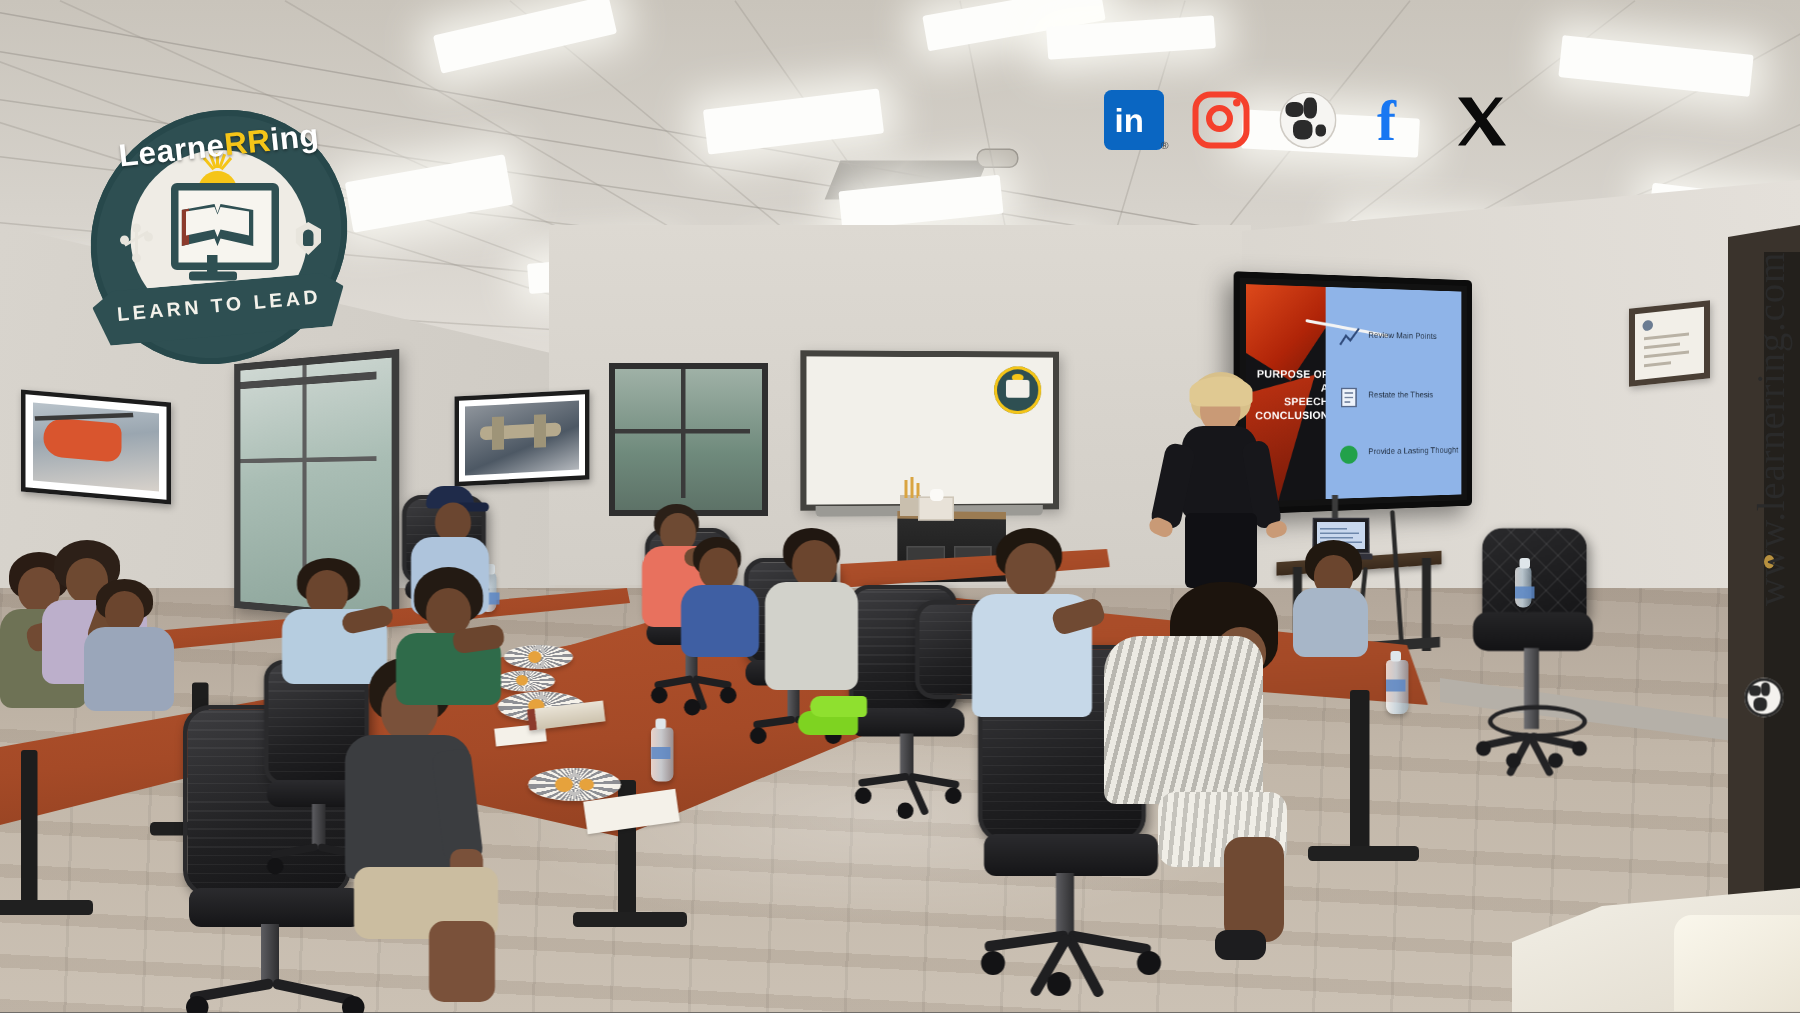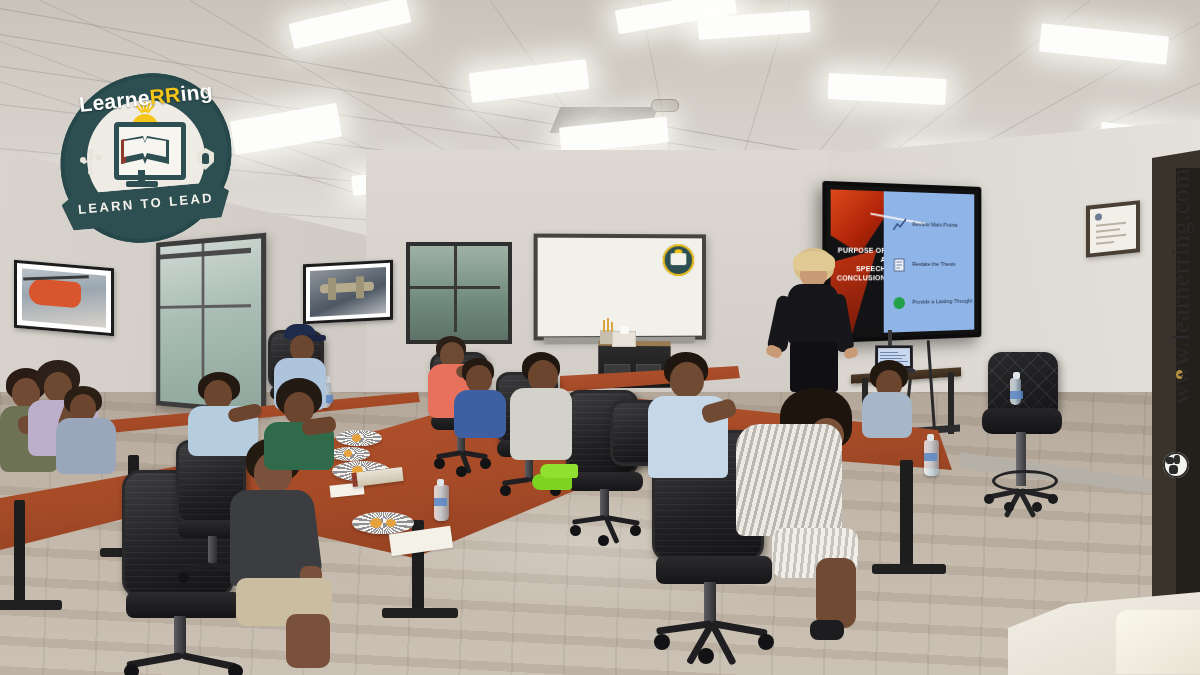--- a/index.html
+++ b/index.html
@@ -742,20 +742,48 @@
         <i style="left:8px;top:20px;"></i>
     </div>
     <div class="shield">
         <b></b>
       </div>
     <div class="title"><span>Learne</span><i>RR</i><span>ing</span></div>
     <div class="banner"></div>
     <div class="bannertxt">LEARN TO LEAD</div>
   </div>
 
+  <div id="social" class="abs">
+    <div class="sicon">
+      <div class="li-box"></div>
+      <div class="li-in">in</div>
+      <div class="li-r">®</div>
+    </div>
+    <div class="sicon">
+      <div class="ig-box"></div>
+        <div class="ig-c"></div>
+        <div class="ig-d"></div>
+    </div>
+    <div class="sicon">
+      <div class="gl">
+        <b style="left:4px;top:7px;width:12px;height:10px;"></b>
+        <b style="left:16px;top:4px;width:9px;height:14px;"></b>
+        <b style="left:9px;top:19px;width:13px;height:13px;"></b>
+        <b style="left:24px;top:22px;width:7px;height:8px;"></b>
+      </div>
+    </div>
+    <div class="sicon">
+      <div class="fb">f</div>
+    </div>
+    <div class="sicon">
+      <svg class="xw" viewBox="0 0 36 36" width="36" height="36" style="position:absolute;left:4px;top:5px;">
+        <path d="M2 2 L14 18 L2 34 L7 34 L16.5 21.5 L25 34 L34 34 L21 16 L32 2 L27 2 L18.5 13 L11 2 Z" fill="#0b0b0b"></path>
+      </svg>
+    </div>
+  </div>
 
   <div id="url" class="abs">www.learnerring.com</div>
   <div id="urlglobe" class="abs">
     <b style="left:3px;top:5px;width:8px;height:7px;"></b>
     <b style="left:11px;top:3px;width:6px;height:9px;"></b>
     <b style="left:6px;top:13px;width:9px;height:9px;"></b>
   </div>
 
 </div>
 

